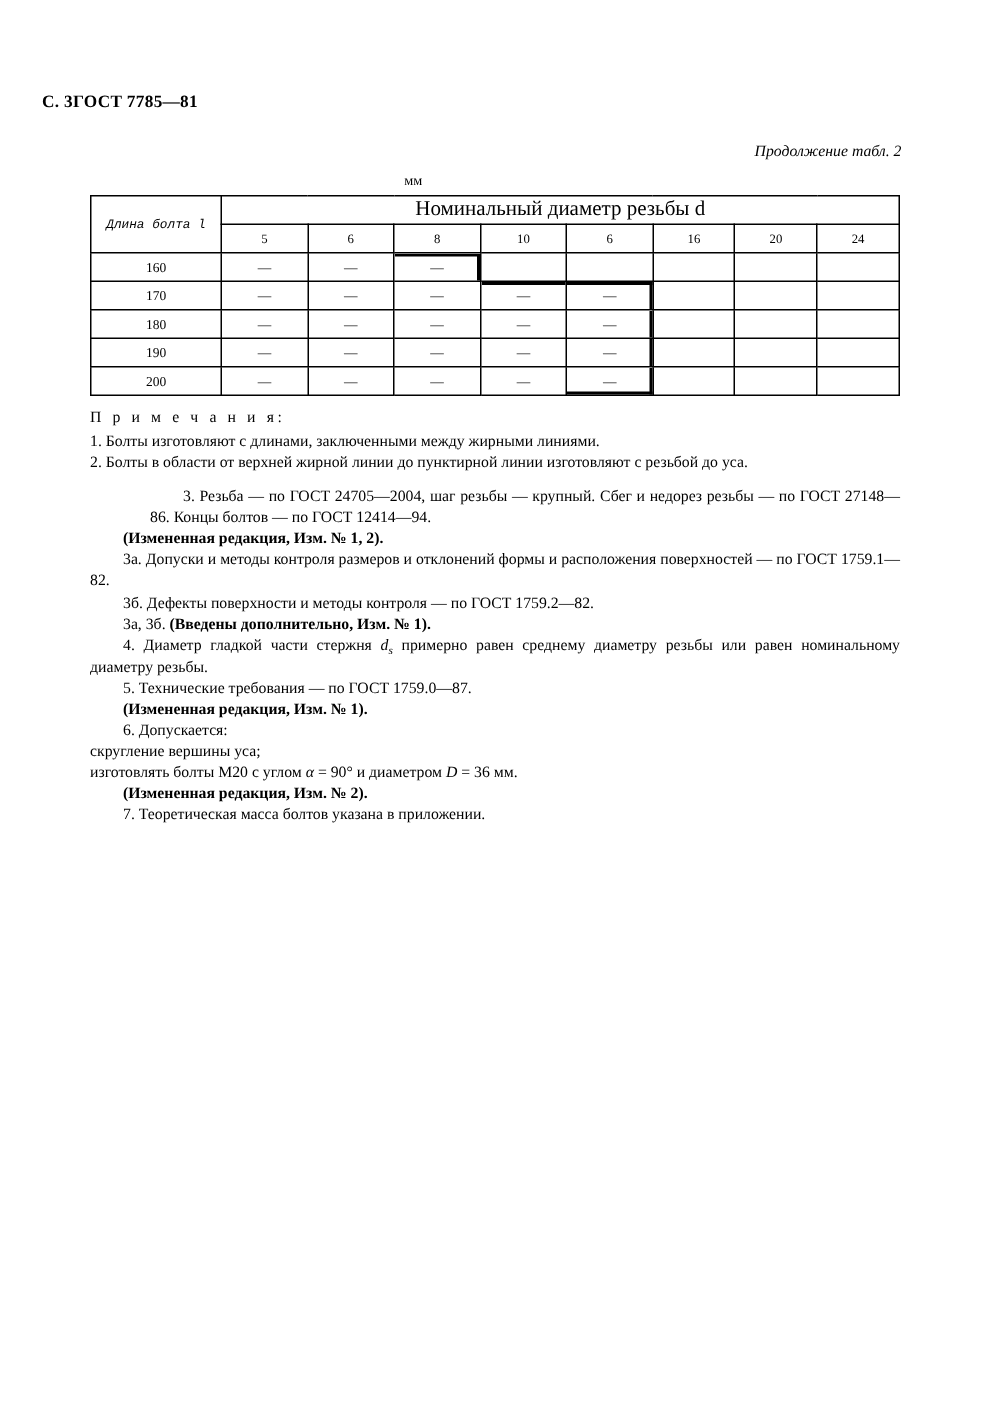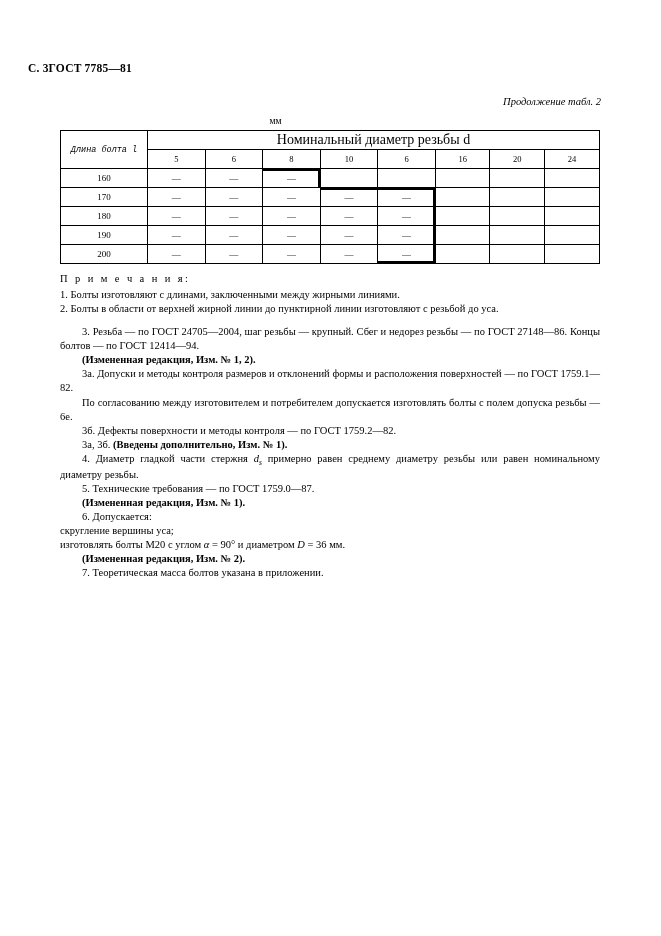--- a/index.html
+++ b/index.html
@@ -98,21 +98,21 @@
   }
   .notes-title {
     letter-spacing: 2.4px;
     margin-bottom: 2px;
   }
   .note-item { margin: 0; }
   .para {
     margin: 0;
     text-indent: 22px;
   }
-  .para-gap { margin-top: 9px; }
+  .para-gap { margin-top: 9px; margin-left: 40px; }
   .bold { font-weight: bold; }
   .noindent { text-indent: 0; }
   .sub { font-size: 7.5px; vertical-align: sub; font-style: italic;}
   .ital { font-style: italic; }
 </style>
 </head>
 <body>
 
 <div class="page">
 
@@ -204,21 +204,20 @@
     </table>
 
   <div class="notes">
     <div class="notes-title">П р и м е ч а н и я:</div>
     <div class="note-item">1. Болты изготовляют с длинами, заключенными между жирными линиями.</div>
     <div class="note-item">2. Болты в области от верхней жирной линии до пунктирной линии изготовляют с резьбой до уса.</div>
 
     <p class="para para-gap">3. Резьба — по ГОСТ 24705—2004, шаг резьбы — крупный. Сбег и недорез резьбы — по ГОСТ 27148—86. Концы болтов — по ГОСТ 12414—94.</p>
     <p class="para bold">(Измененная редакция, Изм. № 1, 2).</p>
     <p class="para">3а. Допуски и методы контроля размеров и отклонений формы и расположения поверхностей — по ГОСТ 1759.1—82.</p>
-    <p class="para">По согласованию между изготовителем и потребителем допускается изготовлять болты с полем допуска резьбы — 6е.</p>
     <p class="para">3б. Дефекты поверхности и методы контроля — по ГОСТ 1759.2—82.</p>
     <p class="para"><span>3а, 3б. </span><span class="bold">(Введены дополнительно, Изм. № 1).</span></p>
     <p class="para"><span>4. Диаметр гладкой части стержня </span><span class="ital">d</span><span class="sub">s</span><span> примерно равен среднему диаметру резьбы или равен номинальному диаметру резьбы.</span></p>
     <p class="para">5. Технические требования — по ГОСТ 1759.0—87.</p>
     <p class="para bold">(Измененная редакция, Изм. № 1).</p>
     <p class="para">6. Допускается:</p>
     <p class="para noindent">скругление вершины уса;</p>
     <p class="para noindent"><span>изготовлять болты М20 с углом </span><span class="ital">α</span><span> = 90°  и  диаметром </span><span class="ital">D</span><span> = 36 мм.</span></p>
     <p class="para bold">(Измененная редакция, Изм. № 2).</p>
     <p class="para">7. Теоретическая масса болтов указана в приложении.</p>

